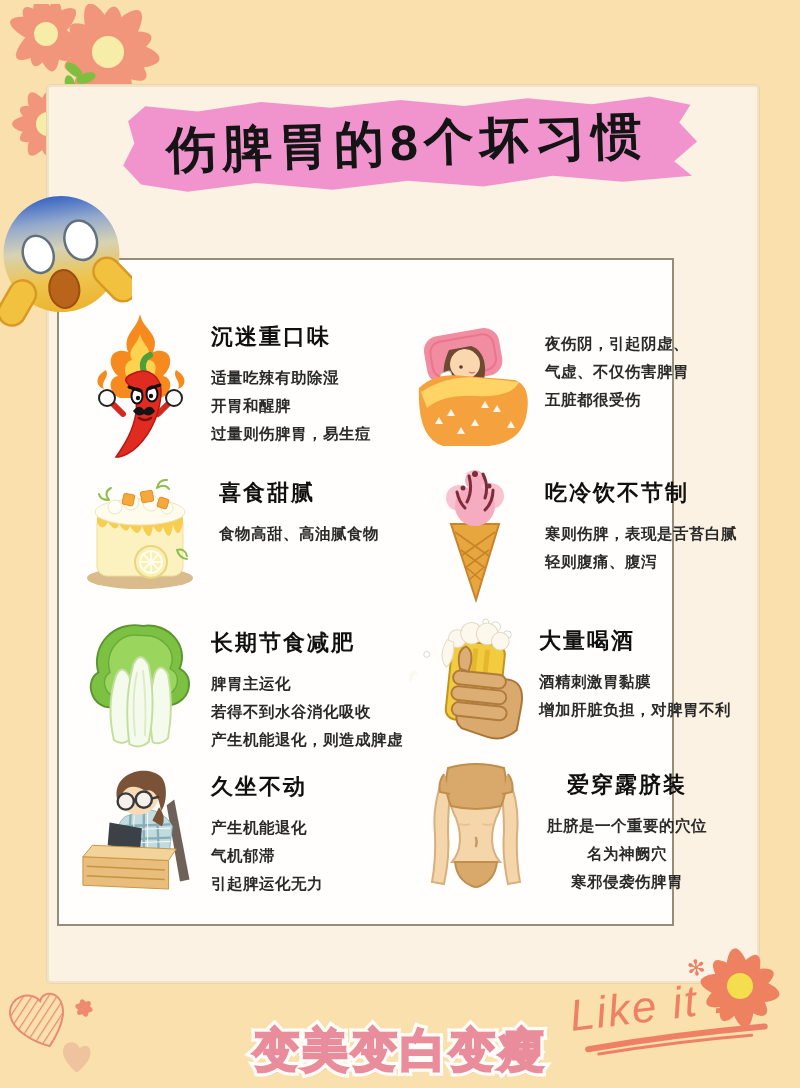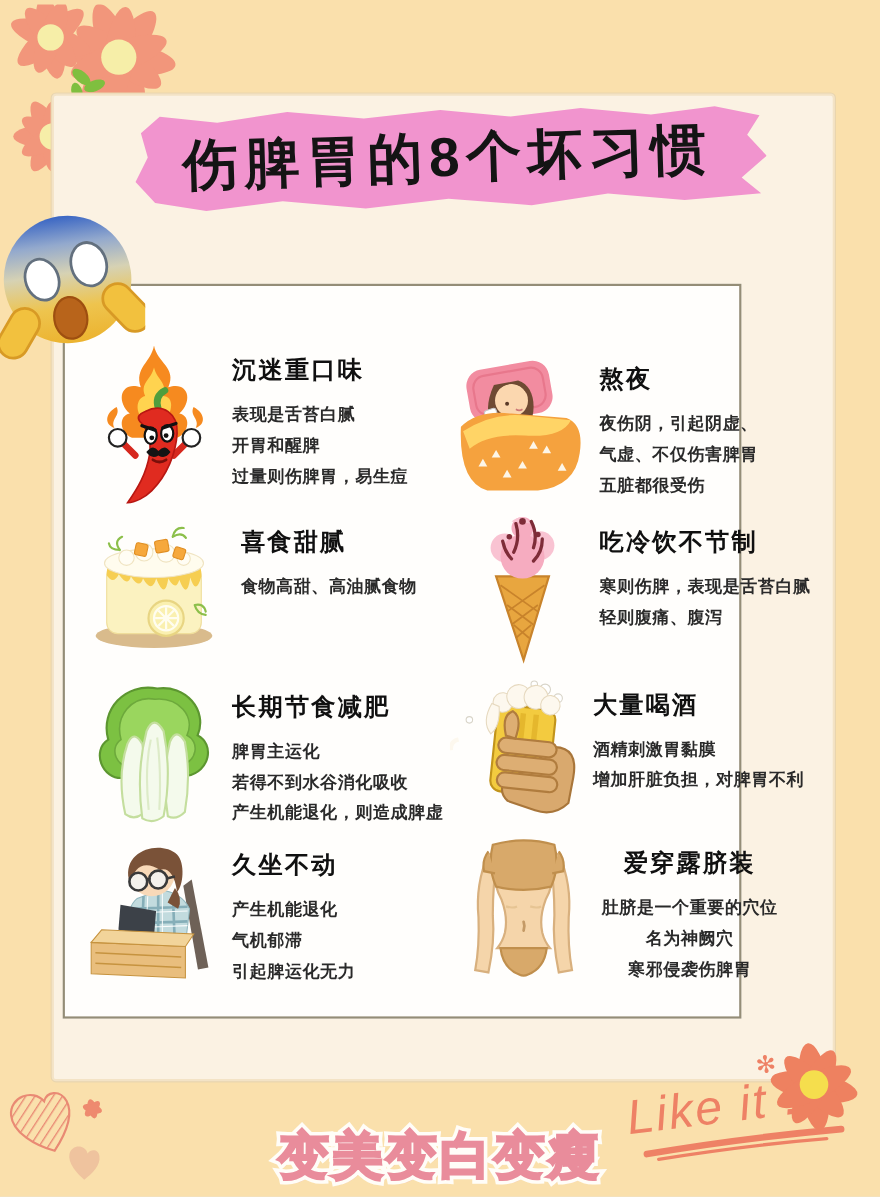--- a/index.html
+++ b/index.html
@@ -134,21 +134,21 @@
             <ellipse cx="60" cy="82" rx="5.5" ry="7.5" fill="#fff" stroke="#111" stroke-width="2"></ellipse>
             <circle cx="46" cy="86" r="2.2" fill="#111"></circle>
               <circle cx="59" cy="84" r="2.2" fill="#111"></circle>
             <path d="M37,75 l12,4 M68,73 l-12,4" stroke="#111" stroke-width="3" stroke-linecap="round"></path>
             <path d="M41,99 q6,-8 11,-1 q6,-7 11,1 q-5,7 -11,3 q-6,4 -11,-3 z" fill="#141414"></path>
             <path d="M47,106 q6,4 12,0" stroke="#7A0F0a" stroke-width="2.5" fill="none" stroke-linecap="round"></path>
           </svg>
         </span>
         <div class="txt">
           <h2>沉迷重口味</h2>
-          <p>表现是舌苔白腻</p>
+          <p>适量吃辣有助除湿</p>
           <p>开胃和醒脾</p>
           <p>过量则伤脾胃，易生痘</p>
         </div>
       </section>
 
       <section class="item s2">
         <span class="icon">
           <svg width="115" height="130" viewBox="0 0 115 130">
             <g transform="rotate(-10 45 35)">
               <rect x="8" y="12" width="76" height="48" rx="15" fill="#F28CA0"></rect>
@@ -169,21 +169,20 @@
                 <path d="M54,106 l4,-7 4,7 z"></path>
                 <path d="M76,92 l4,-7 4,7 z"></path>
               <path d="M90,108 l4,-7 4,7 z"></path>
                 <path d="M40,114 l4,-7 4,7 z"></path>
                 <path d="M64,88 l4,-7 4,7 z"></path>
               <path d="M18,104 l4,-7 4,7 z"></path>
             </g>
           </svg>
         </span>
         <div class="txt">
-          <h2>熬夜</h2>
           <p>夜伤阴，引起阴虚、</p>
           <p>气虚、不仅伤害脾胃</p>
           <p>五脏都很受伤</p>
         </div>
       </section>
 
       <section class="item s3">
         <span class="icon">
           <svg width="118" height="126" viewBox="0 0 118 126">
             <ellipse cx="59" cy="110" rx="53" ry="11" fill="#D9BB8C"></ellipse>

